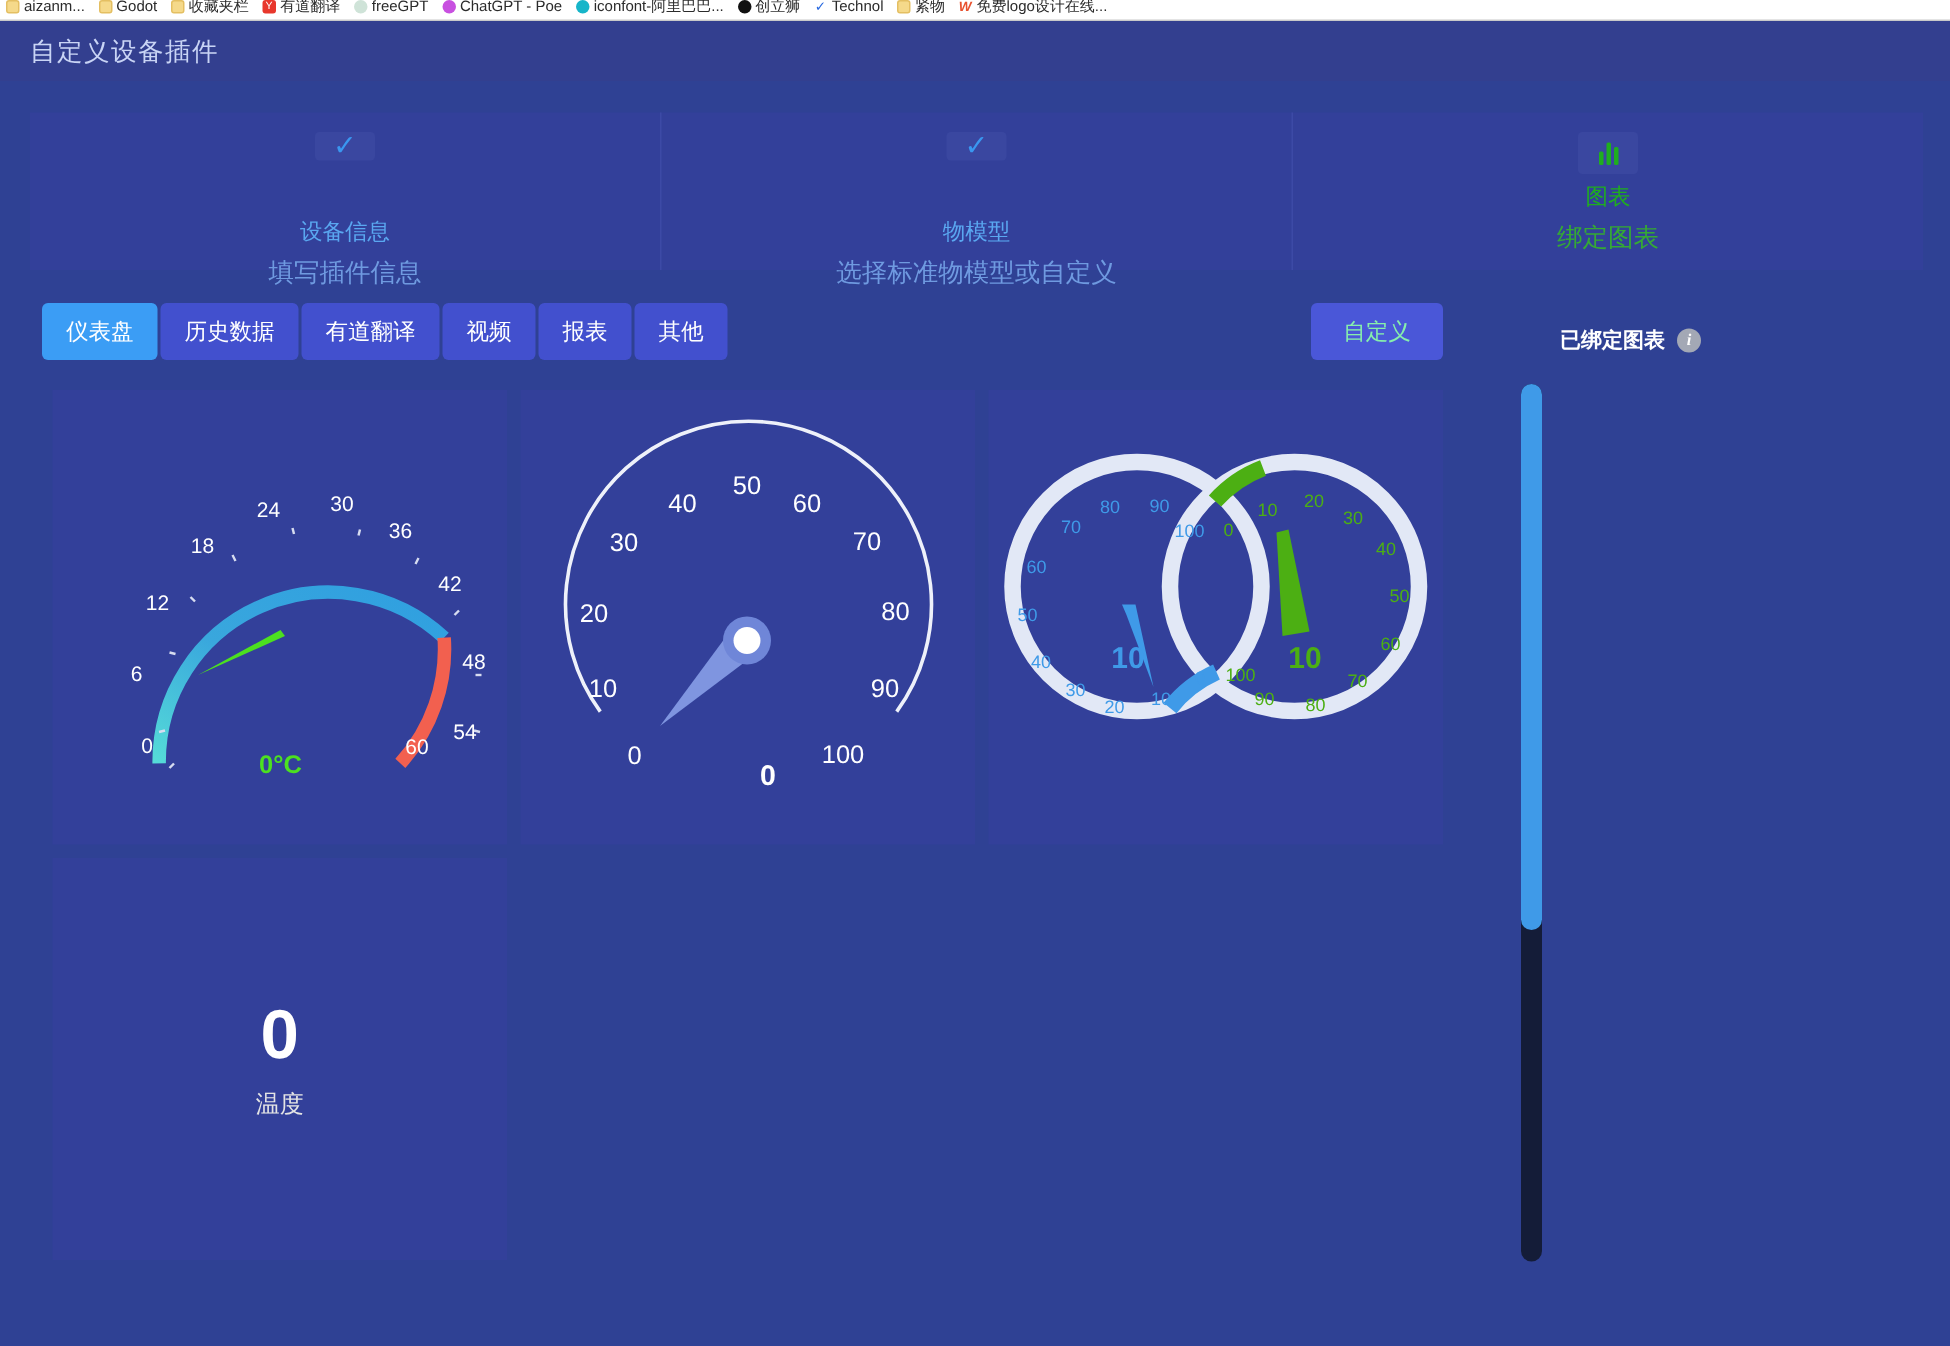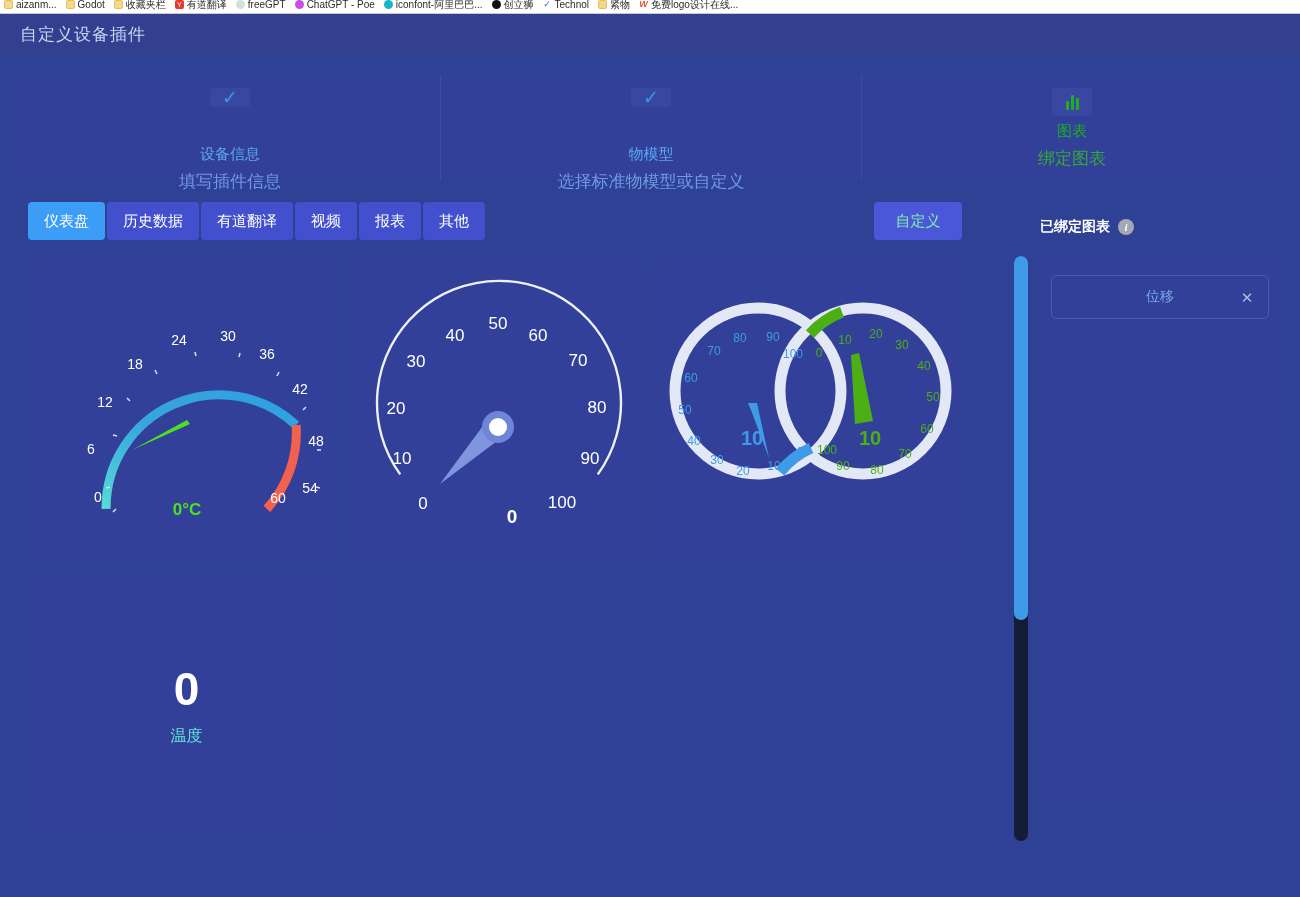--- a/index.html
+++ b/index.html
@@ -174,21 +174,21 @@
     white-space:nowrap;
   }
   svg text{ font-family:"Liberation Sans",sans-serif; }
 
   
   .numcard{
     width:100%;height:100%;
     display:flex;flex-direction:column;align-items:center;justify-content:center;
   }
   .numcard .bignum{ font-size:46px; font-weight:bold; color:#fff; line-height:1; margin-bottom:14px;}
-  .numcard .sub{ font-size:16px; color:#5eead4; }
+  .numcard .sub{ font-size:16px; color:#e5e5e5; }
   .numcard .bigtext{ font-size:33px; color:#fff; line-height:1; margin-bottom:14px;}
   .numcard .subred{ font-size:16px; color:#e03050; }
 </style>
 </head>
 <body>
 
 <div id="bookmarkbar">
   <div class="bm">
       <span class="bmico ico-folder"></span>
       <span class="bmlabel">aizanm...</span>
@@ -414,21 +414,15 @@
         <div class="sub">温度</div>
       </div>
     </div>
 
   </div>
 
   <div id="scrollbar">
     <div id="scrollthumb"></div>
   </div>
 
-  <div id="boundPanel">
-    <div class="boundItem">
-      <span>位移</span>
-      <span class="xbtn">✕</span>
-    </div>
-  </div>
 
 
 </div>
 
 </body></html>

